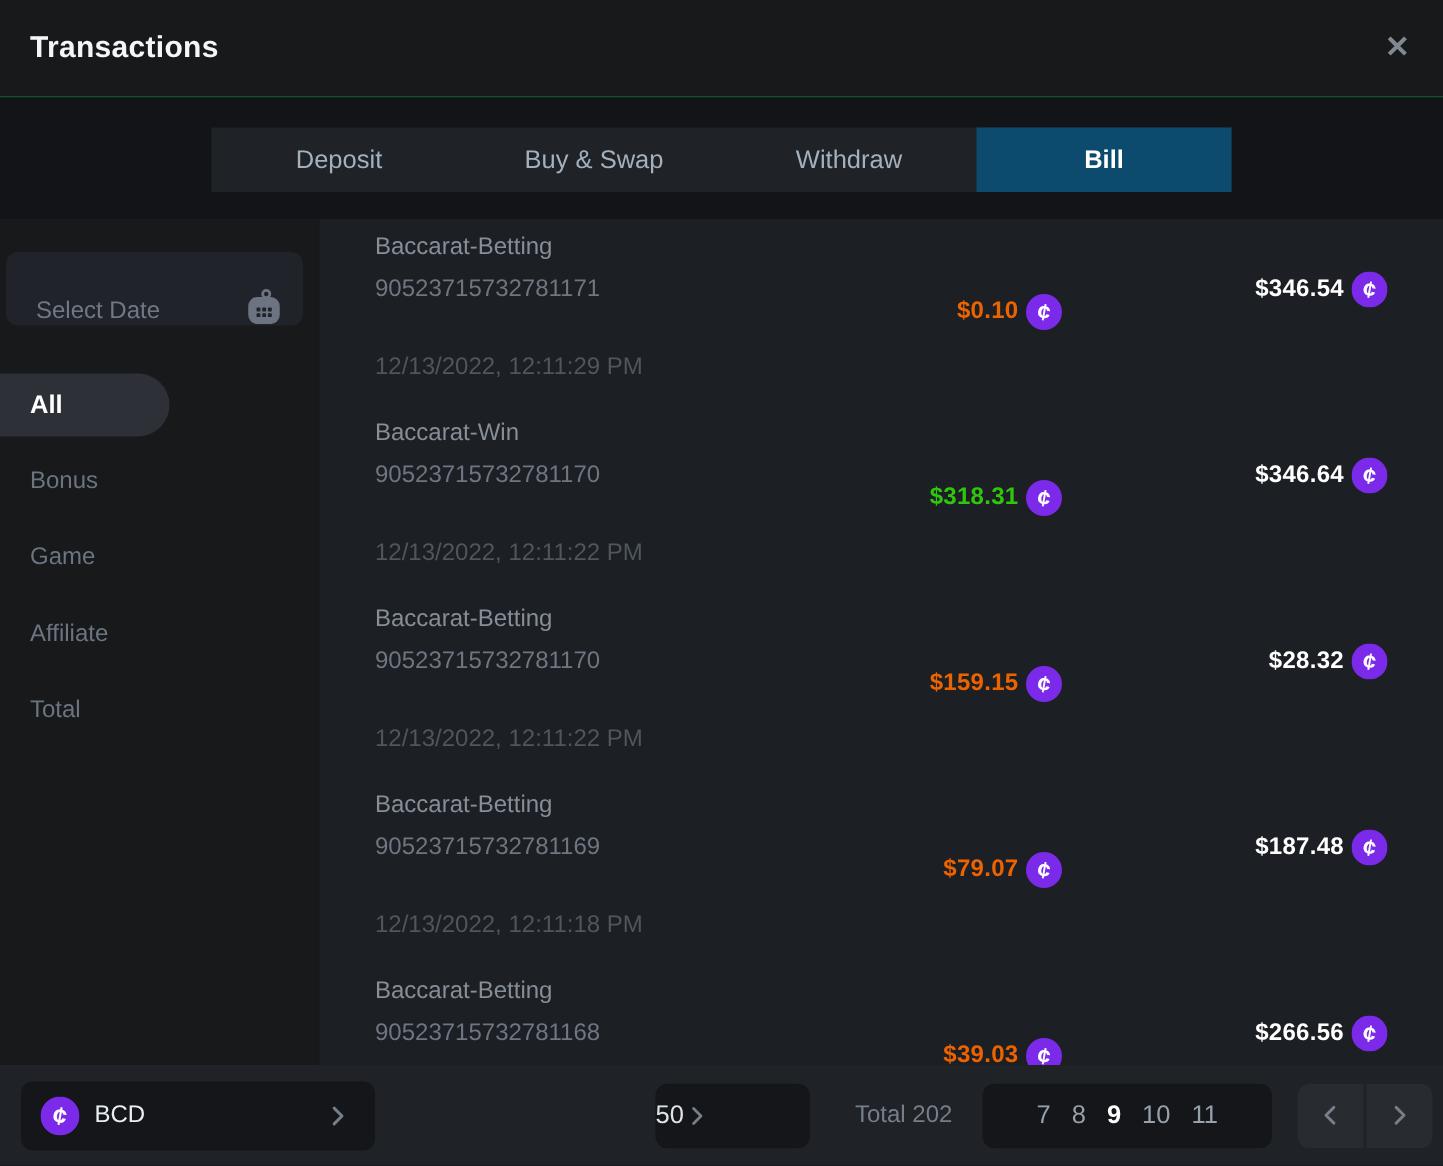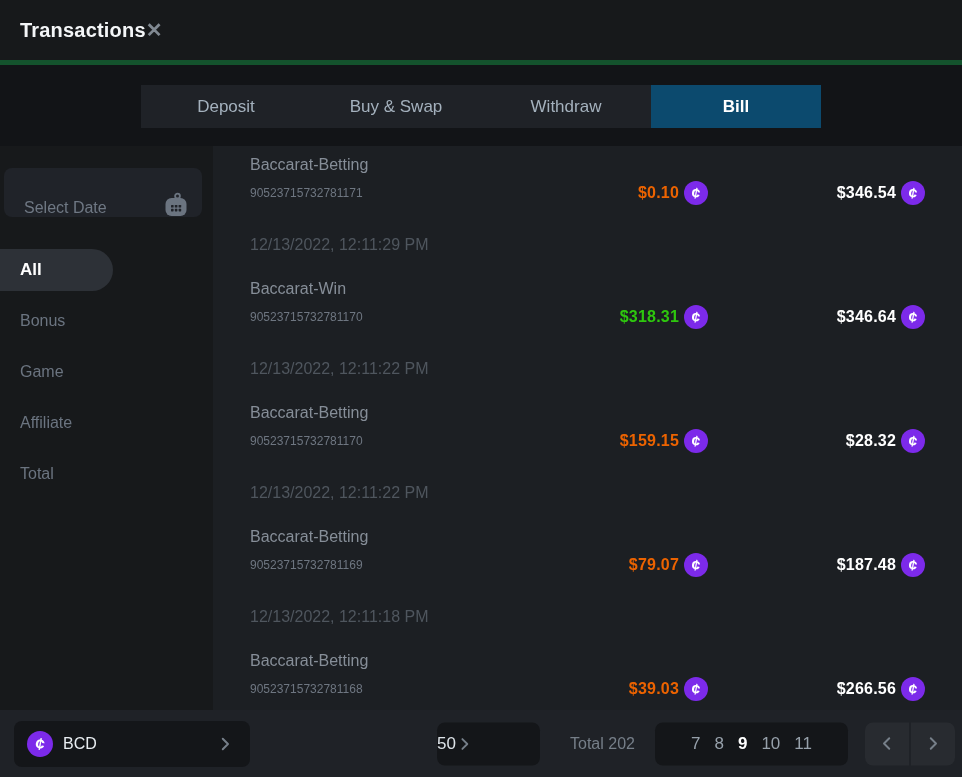--- a/index.html
+++ b/index.html
@@ -8,22 +8,22 @@
     font-family:"Liberation Sans", sans-serif;
     background:#17191b;
     color:#fff;
     -webkit-font-smoothing:antialiased;
   }
   .modal { width:962px; height:777px; display:flex; flex-direction:column; }
 
   
   .hdr {
     height:65px; flex:0 0 65px; background:#17191b;
-    display:flex; align-items:center; 
-    padding:0 22px 0 20px; border-bottom:5px solid #14532d;
+    display:flex; align-items:center; justify-content:space-between;
+    padding:0 22px 0 20px; border-bottom:1px solid #14532d;
   }
   .hdr-title { font-size:20px; font-weight:700; color:#f4f6f8; letter-spacing:.2px; }
   .close { font-size:20px; color:#818992; cursor:pointer; line-height:1; font-weight:700; }
 
   
   .tabband { height:81px; flex:0 0 81px; background:#121417; display:flex; justify-content:center; }
   .tabstrip { margin-top:20px; width:680px; height:43px; background:#1f2227; display:flex; }
   .tab {
     flex:1 1 0; display:flex; align-items:center; justify-content:center;
     font-size:17px; color:#a4b1bd; cursor:pointer;
@@ -45,26 +45,26 @@
     margin-bottom:9px; font-size:16px; color:#6b7480; cursor:pointer;
   }
   .filter.active {
     width:113px; background:#2d3137; border-radius:0 21px 21px 0;
     color:#ffffff; font-weight:700; font-size:17px;
   }
 
   .list { flex:1 1 auto; background:#1c1f23; padding:5px 0 0 37px; overflow:hidden; position:relative; }
   .row { height:124px; position:relative; }
   .row .name { font-size:16px; color:#868e98; line-height:28px; }
-  .row .tid  { font-size:12px; color:#6e7681; line-height:28px; }
+  .row .tid  { font-size:16px; color:#6e7681; line-height:28px; }
   .row .tdate{ font-size:16px; color:#4f565e; line-height:28px;margin-top:24px; }
   .money {
     position:absolute; top:30px; display:flex; align-items:center; gap:5px;
   }
-  .money.amt { right:254px; }
+  .money.amt { right:254px;margin-top:15px; }
   .money.bal { right:37px; }
   .money .val { font-size:16px; font-weight:700; letter-spacing:.2px; }
   .money .val.neg { color:var(--neg,#ec6300); }
   .money .val.pos { color:var(--pos,#2ec70e); }
   .money .val.white { color:#ffffff; }
   .coin { width:24px; height:24px; flex:0 0 24px; display:block; }
 
   
   .ftr { height:67px; flex:0 0 67px; background:#1f2227; position:relative; }
   .fbox { position:absolute; top:50%; transform:translateY(-50%); background:#141619; border-radius:8px; }

